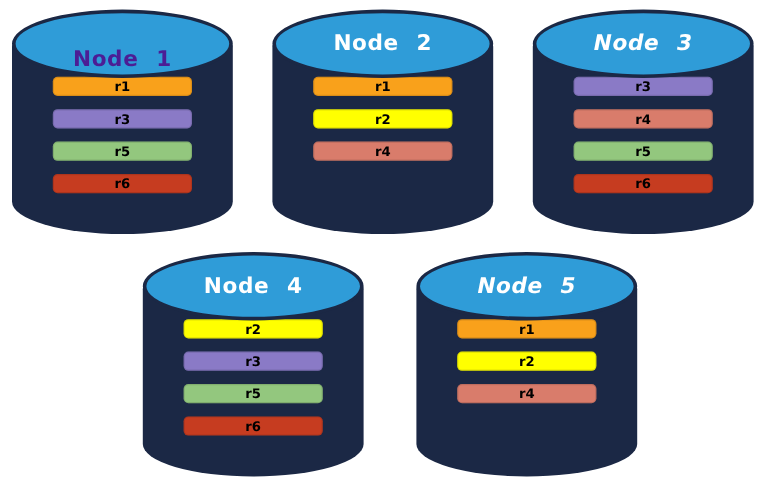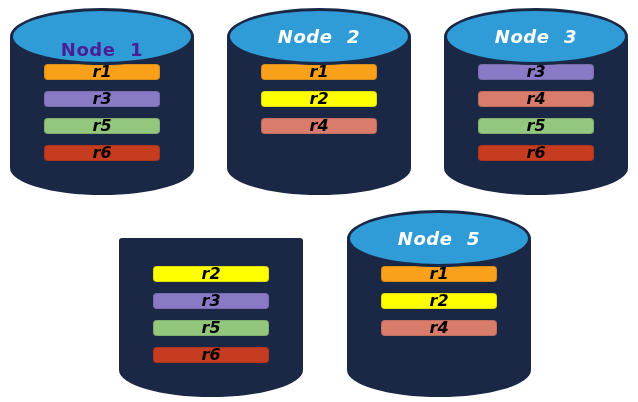--- a/index.html
+++ b/index.html
@@ -55,25 +55,24 @@
   }
   .bar {
     height: 16px;
     border-radius: 4px;
     display: flex;
     align-items: center;
     justify-content: center;
     box-shadow: inset 0 0 0 1px rgba(0,0,0,0.12);
   }
   .bar span {
-    font-size: 16px;
+    font-size: 11px;
     font-weight: bold;
     color: #000000;
     line-height: 1;
-    font-style: italic;
   }
 </style>
 </head>
 <body>
 
 <div class="canvas">
   <div class="row row-top">
       <div class="cylinder">
         <div class="cyl-body" style="background: rgb(27, 40, 69);"></div>
         <div class="bars">
@@ -101,21 +100,21 @@
             <span style="color: rgb(0, 0, 0);">r1</span>
           </div>
           <div class="bar" style="background: rgb(255, 255, 0);">
             <span style="color: rgb(0, 0, 0);">r2</span>
           </div>
           <div class="bar" style="background: rgb(217, 124, 107);">
             <span style="color: rgb(0, 0, 0);">r4</span>
           </div>
         </div>
         <div class="cyl-top" style="background: rgb(47, 156, 216); border-color: rgb(27, 40, 69);">
-          <span class="node-title" style="color: rgb(255, 255, 255); font-style: italic;">Node 2</span>
+          <span class="node-title" style="color: rgb(255, 255, 255);">Node 2</span>
         </div>
       </div>
       <div class="cylinder">
         <div class="cyl-body" style="background: rgb(27, 40, 69);"></div>
         <div class="bars">
           <div class="bar" style="background: rgb(138, 122, 198);">
             <span style="color: rgb(0, 0, 0);">r3</span>
           </div>
           <div class="bar" style="background: rgb(217, 124, 107);">
             <span style="color: rgb(0, 0, 0);">r4</span>
@@ -142,20 +141,23 @@
           <div class="bar" style="background: rgb(138, 122, 198);">
             <span style="color: rgb(0, 0, 0);">r3</span>
           </div>
           <div class="bar" style="background: rgb(147, 199, 126);">
             <span style="color: rgb(0, 0, 0);">r5</span>
           </div>
           <div class="bar" style="background: rgb(198, 60, 32);">
             <span style="color: rgb(0, 0, 0);">r6</span>
           </div>
         </div>
+        <div class="cyl-top" style="background: rgb(47, 156, 216); border-color: rgb(27, 40, 69);">
+          <span class="node-title" style="color: rgb(255, 255, 255);">Node 4</span>
+        </div>
       </div>
       <div class="cylinder">
         <div class="cyl-body" style="background: rgb(27, 40, 69);"></div>
         <div class="bars">
           <div class="bar" style="background: rgb(249, 161, 27);">
             <span style="color: rgb(0, 0, 0);">r1</span>
           </div>
           <div class="bar" style="background: rgb(255, 255, 0);">
             <span style="color: rgb(0, 0, 0);">r2</span>
           </div>

